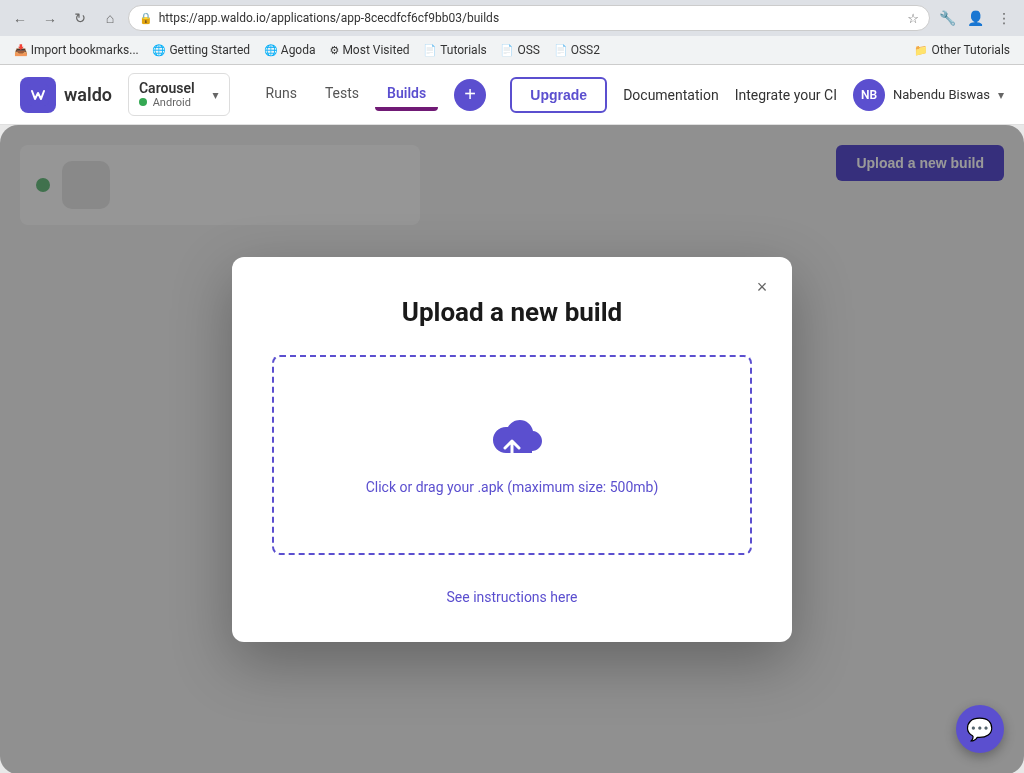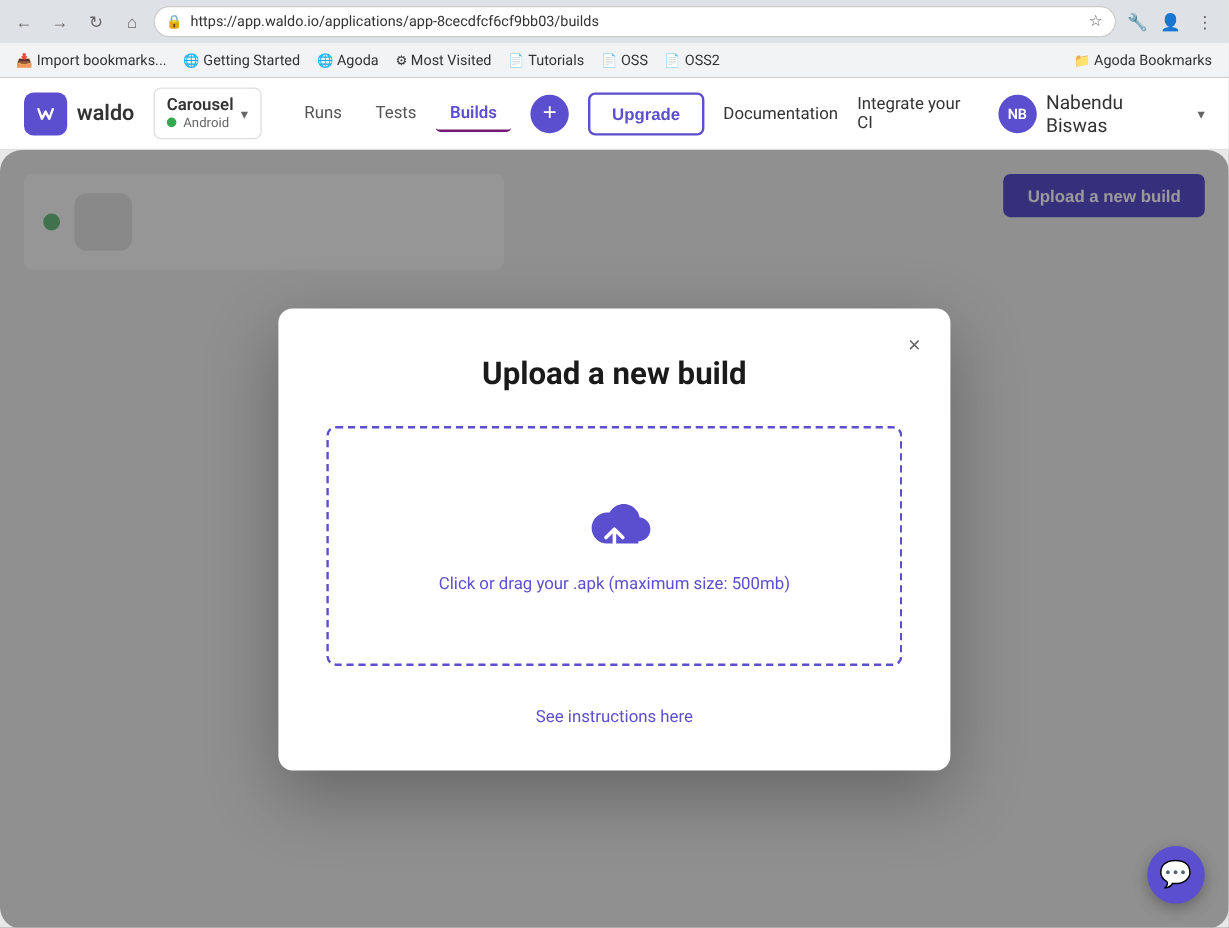--- a/index.html
+++ b/index.html
@@ -135,21 +135,21 @@
     .logo-text {
       font-size: 18px;
       font-weight: 600;
       color: #333;
       text-align: right;
     }
 
     .app-selector {
       display: flex;
       align-items: center;
-      gap: 6px;
+      gap: 18px;
       padding: 6px 10px;
       border: 1px solid #ddd;
       border-radius: 6px;
       cursor: pointer;
     }
 
     .app-name {
       font-size: 14px;
       font-weight: 600;
       color: #333;
@@ -181,21 +181,21 @@
       padding: 6px 12px;
       font-size: 14px;
       color: #555;
       cursor: pointer;
       border-radius: 4px;
       text-decoration: none;
     }
     .nav-link.active {
       color: #5b4fcf;
       font-weight: 600;
-      border-bottom: 2px solid #701a75;
+      border-bottom: 4px solid #701a75;
     }
 
     .plus-btn {
       width: 32px;
       height: 32px;
       background: #5b4fcf;
       border-radius: 50%;
       border: none;
       color: white;
       font-size: 20px;
@@ -242,21 +242,21 @@
       border-radius: 50%;
       color: white;
       font-size: 12px;
       font-weight: 600;
       display: flex;
       align-items: center;
       justify-content: center;
     }
 
     .user-name {
-      font-size: 16px;
+      font-size: 13px;
       color: #333;
     }
 
     
     .page-content {
       background: #f0f0f0;
       position: relative;
       height: calc(773px - 36px - 28px - 60px);
       overflow: hidden;
       border-radius: 18px;
@@ -469,21 +469,21 @@
     <div class="bookmark-item">
       <span class="bookmark-icon">📄</span>
       <span>OSS</span>
     </div>
     <div class="bookmark-item">
       <span class="bookmark-icon">📄</span>
       <span>OSS2</span>
     </div>
     <div class="bookmark-item other-bookmarks">
       <span class="bookmark-icon">📁</span>
-      <span>Agoda Bookmarks</span>
+      <span>Other Tutorials</span>
     </div>
   </div>
 </div>
 
 <div class="app-header">
   <div class="logo-area">
     <div class="logo-icon">
       <svg width="22" height="22" viewBox="0 0 22 22" fill="none">
         <rect width="22" height="22" rx="5" fill="#5b4fcf"></rect>
         <path d="M5 7 L8 15 L11 9 L14 15 L17 7" stroke="white" stroke-width="2" fill="none" stroke-linecap="round" stroke-linejoin="round"></path>

